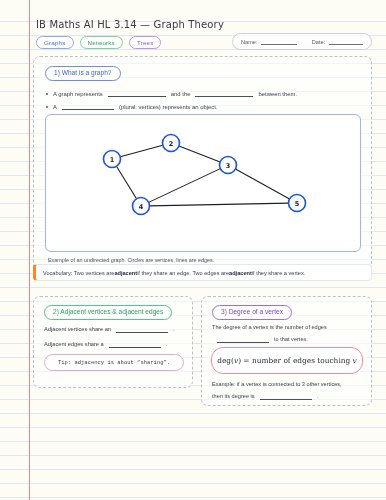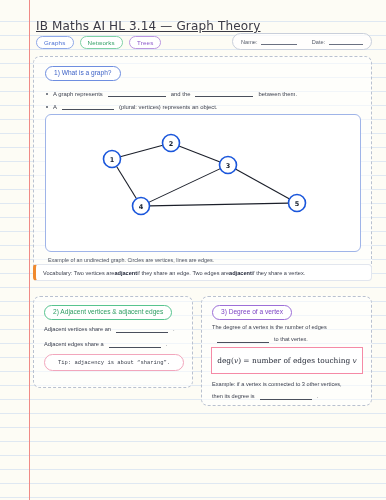--- a/index.html
+++ b/index.html
@@ -43,25 +43,24 @@
     z-index: 2;
     padding: 0;
   }
 
   
   .doc-title {
     position: absolute;
     left: 36px;
     top: 19px;
     font-family: "DejaVu Sans", sans-serif;
-    font-size: 12px;
+    font-size: 10px;
     color: #3a3a46;
     letter-spacing: 0.15px;
     white-space: nowrap;
-    text-decoration: underline;
   }
 
   .tag-row {
     position: absolute;
     left: 36px;
     top: 36px;
     display: flex;
     gap: 6px;
   }
   .tag {
@@ -279,21 +278,21 @@
   #s3-line-3 { top: 84px; }
   #s3-line-4 { top: 96px; }
 
   .formula-box {
     position: absolute;
     left: 9px;
     top: 50px;
     width: 152px;
     height: 27px;
     border: 1.4px solid #f58aa6;
-    border-radius: 0;
+    border-radius: 12px;
     background: #ffffff;
     box-sizing: border-box;
     display: flex;
     align-items: center;
     justify-content: center;
   }
   .formula {
     font-family: "DejaVu Serif", serif;
     font-size: 7.4px;
     color: #1d2230;

